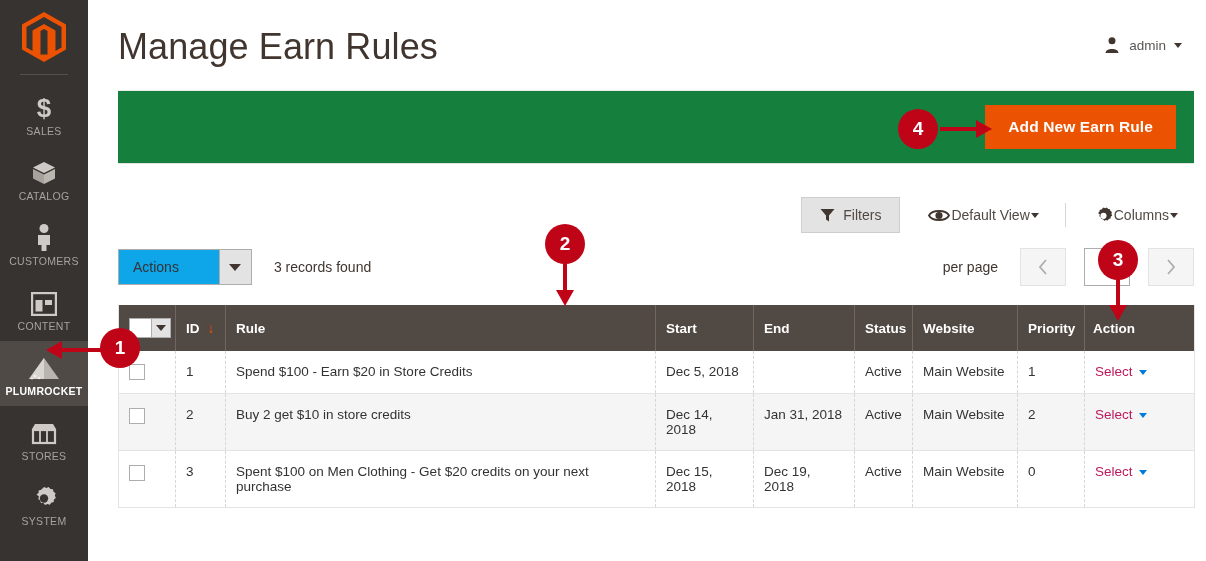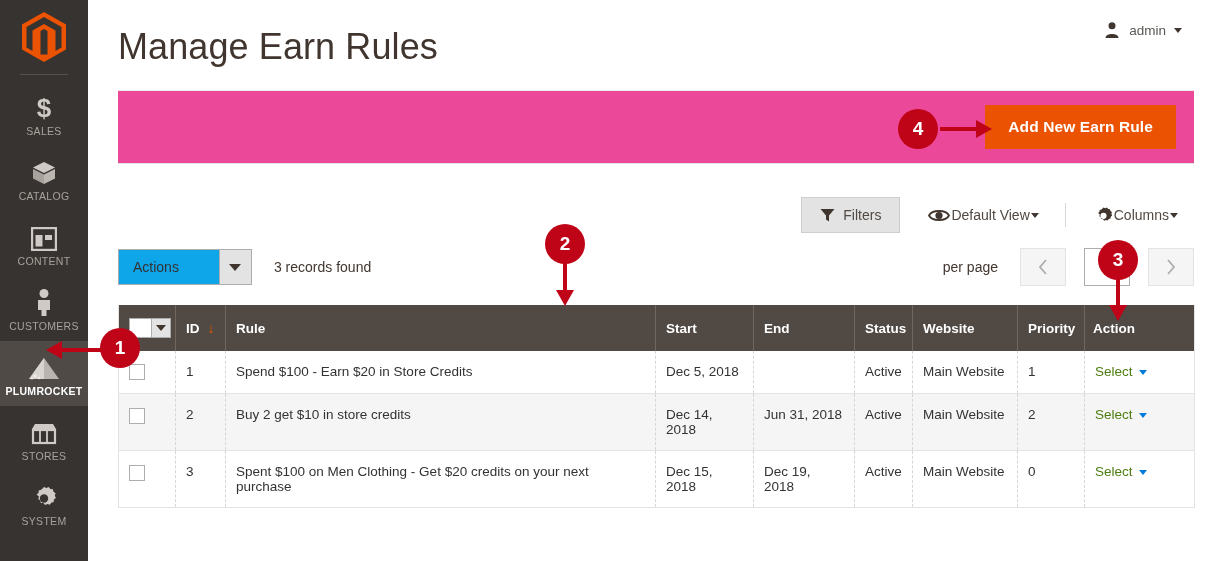--- a/index.html
+++ b/index.html
@@ -42,35 +42,35 @@
   
   .main { position: absolute; left: 88px; top: 0; width: 1118px; height: 561px; background:#fff; }
 
   .page-head { position: relative; height: 88px; }
   .page-title {
     position: absolute; left: 30px; top: 26px;
     font-size: 36px; color: #41362f; font-weight: normal;
     letter-spacing: .1px;
   }
   .admin-box {
-    position: absolute; right: 24px; top: 21px;
+    position: absolute; right: 24px; top: 36px;
     display: flex; align-items: center; gap: 8px;
     font-size: 13px; color: #5a5753; cursor: pointer;
   }
   .admin-name { color:#5a5753; font-size:13.5px; }
   .caret-dn {
     width:0;height:0;border-left:4.5px solid transparent;border-right:4.5px solid transparent;
     border-top:5.5px solid #41362f;
   }
 
   
   .page-actions {
     position: absolute; left: 30px; top: 90px;
     width: 1076px; height: 74px;
-    background: #ec4899; border-top: 1px solid #ededed; border-bottom: 1px solid #e3e3e3;
+    background: #15803d; border-top: 1px solid #ededed; border-bottom: 1px solid #e3e3e3;
     display: flex; align-items: center; justify-content: flex-end;
     padding-right: 18px;
   }
   .btn-primary {
     background: #eb5202; color: #fff; border: 1px solid #eb5202;
     font-size: 15.5px; font-weight: bold; padding: 12px 22px;
     cursor: pointer; font-family: "Liberation Sans", sans-serif;
     letter-spacing: .1px;
   }
 
@@ -142,21 +142,21 @@
   table.grid { border-left:1px solid #e3e3e3; border-right:1px solid #e3e3e3; }
   table.grid tbody td:last-child { border-right:none; }
   .cb {
     width:16px;height:16px;border:1px solid #adadad;background:#fff;display:inline-block;
     cursor:pointer; vertical-align:middle;
   }
   .head-cb-group { display:flex; align-items:center; border:1px solid #adadad; width:42px; background:#fff; cursor:pointer;}
   .head-cb-group .box { width:22px;height:18px;background:#fff; }
   .head-cb-group .car { width:20px;height:18px;background:#e3e3e3;display:flex;align-items:center;justify-content:center;border-left:1px solid #adadad;}
   .sort-arrow { color:#eb5202; font-size:14px; margin-left:8px; font-weight:normal;}
-  .select-link { color:#4d7c0f; font-size:13.5px; cursor:pointer; }
+  .select-link { color:#be185d; font-size:13.5px; cursor:pointer; }
   .select-caret {
     display:inline-block; width:0;height:0;
     border-left:4.5px solid transparent;border-right:4.5px solid transparent;
     border-top:5.5px solid #007bdb; margin-left:6px; vertical-align:middle;
   }
 
   
   .badge {
     position:absolute; border-radius:50%; background:#c00418; color:#fff;
     display:flex;align-items:center;justify-content:center;
@@ -198,37 +198,37 @@
           <polygon points="13,2 24,7.5 13,13 2,7.5" fill="#cfcac6"></polygon>
           <polygon points="2,9 13,14.5 13,24 2,18.5" fill="#a8a29d"></polygon>
           <polygon points="24,9 13,14.5 13,24 24,18.5" fill="#bcb6b1"></polygon>
         </svg>
       </span>
       <span class="lbl">CATALOG</span>
     </div>
 
     <div class="nav-item">
       <span class="ico">
+        <svg width="20" height="27" viewBox="0 0 20 27">
+          <circle cx="10" cy="4.5" r="4.5" fill="#cfcac6"></circle>
+          <path d="M4 11 h12 v10 h-3.5 v6 h-5 v-6 H4 z" fill="#cfcac6"></path>
+        </svg>
+      </span>
+      <span class="lbl">CUSTOMERS</span>
+    </div>
+
+    <div class="nav-item">
+      <span class="ico">
         <svg width="26" height="24" viewBox="0 0 26 24">
           <rect x="1" y="1" width="24" height="22" fill="none" stroke="#cfcac6" stroke-width="2.4"></rect>
           <rect x="4.5" y="8" width="7" height="11.5" fill="#cfcac6"></rect>
           <rect x="14" y="8" width="7" height="5" fill="#cfcac6"></rect>
         </svg>
       </span>
       <span class="lbl">CONTENT</span>
-    </div>
-
-    <div class="nav-item">
-      <span class="ico">
-        <svg width="20" height="27" viewBox="0 0 20 27">
-          <circle cx="10" cy="4.5" r="4.5" fill="#cfcac6"></circle>
-          <path d="M4 11 h12 v10 h-3.5 v6 h-5 v-6 H4 z" fill="#cfcac6"></path>
-        </svg>
-      </span>
-      <span class="lbl">CUSTOMERS</span>
     </div>
 
     <div class="nav-item active">
       <span class="ico">
         <svg width="34" height="24" viewBox="0 0 34 24">
           <polygon points="17,1 32,22 2,22" fill="#b9b4af"></polygon>
           <polygon points="17,1 17,22 2,22" fill="#d8d4d0"></polygon>
           <circle cx="8" cy="19" r="1.6" fill="#efeceb"></circle>
           <circle cx="12" cy="21" r="1.2" fill="#efeceb"></circle>
           <circle cx="5" cy="21.5" r="1" fill="#efeceb"></circle>
@@ -382,21 +382,21 @@
           <td>Active</td>
           <td>Main Website</td>
           <td>1</td>
           <td><span class="select-link">Select</span><span class="select-caret"></span></td>
         </tr>
         <tr class="alt">
           <td><span class="cb"></span></td>
           <td>2</td>
           <td>Buy 2 get $10 in store credits</td>
           <td>Dec 14, 2018</td>
-          <td>Jun 31, 2018</td>
+          <td>Jan 31, 2018</td>
           <td>Active</td>
           <td>Main Website</td>
           <td>2</td>
           <td><span class="select-link">Select</span><span class="select-caret"></span></td>
         </tr>
         <tr>
           <td><span class="cb"></span></td>
           <td>3</td>
           <td>Spent $100 on Men Clothing - Get $20 credits on your next purchase</td>
           <td>Dec 15, 2018</td>

